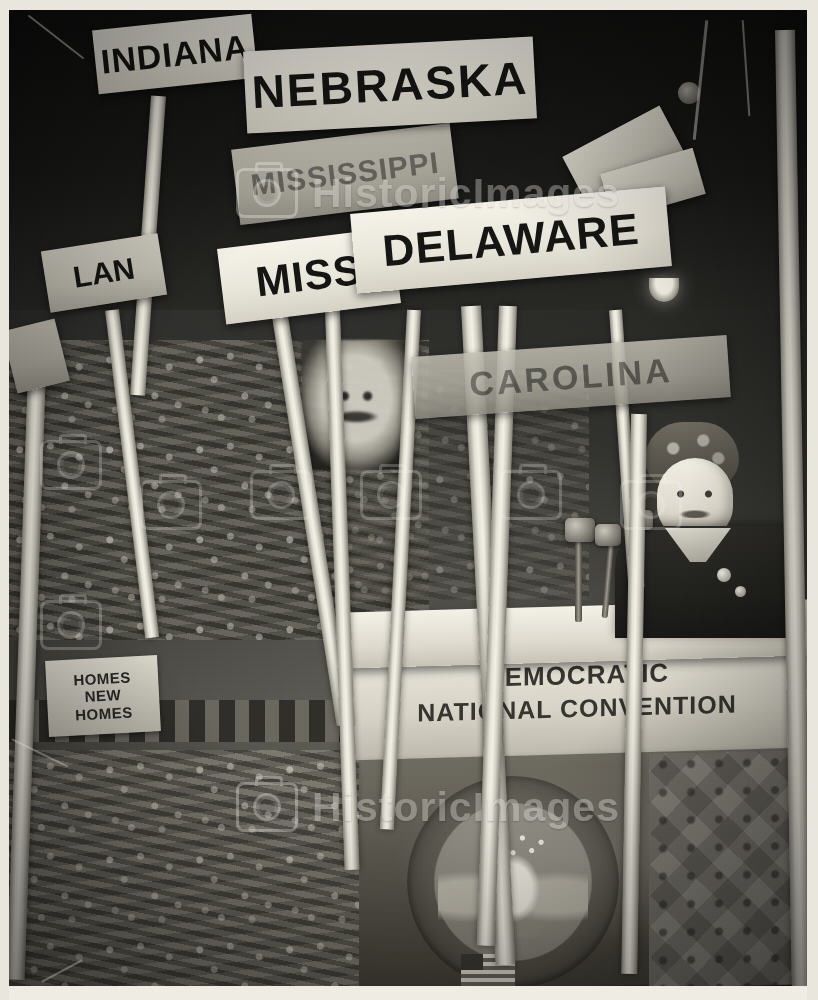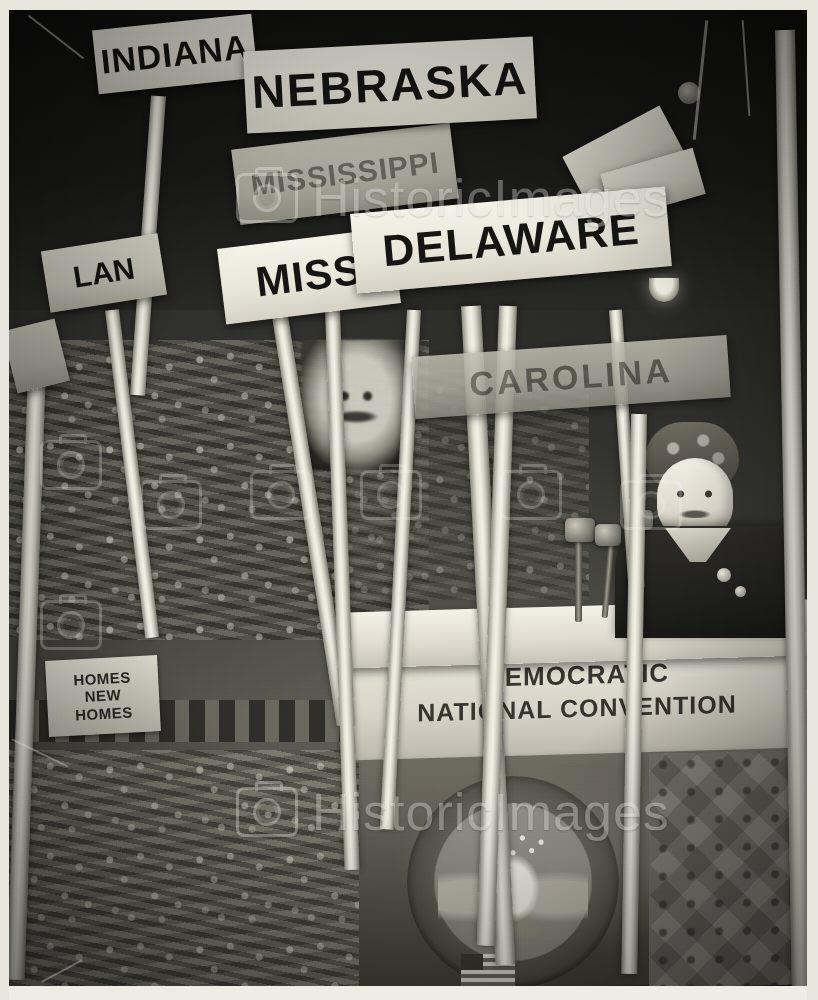--- a/index.html
+++ b/index.html
@@ -361,22 +361,22 @@
     position: absolute;
     z-index: 35;
     display: flex;
     align-items: center;
     gap: 14px;
     pointer-events: none;
     opacity: .42;
   }
   .wm .wm-text {
     font-family: "Liberation Sans", sans-serif;
-    font-weight: 400;
-    font-size: 52px;
+    font-weight: 700;
+    font-size: 41px;
     letter-spacing: 1px;
     color: rgba(252,250,245,.78);
     text-shadow: 0 1px 2px rgba(0,0,0,.45);
     white-space: nowrap;
   }
   .wm-top { left: 236px; top: 168px; }
   .wm-bottom { left: 236px; top: 782px; }
 
   .cam {
     width: 56px; height: 44px;

